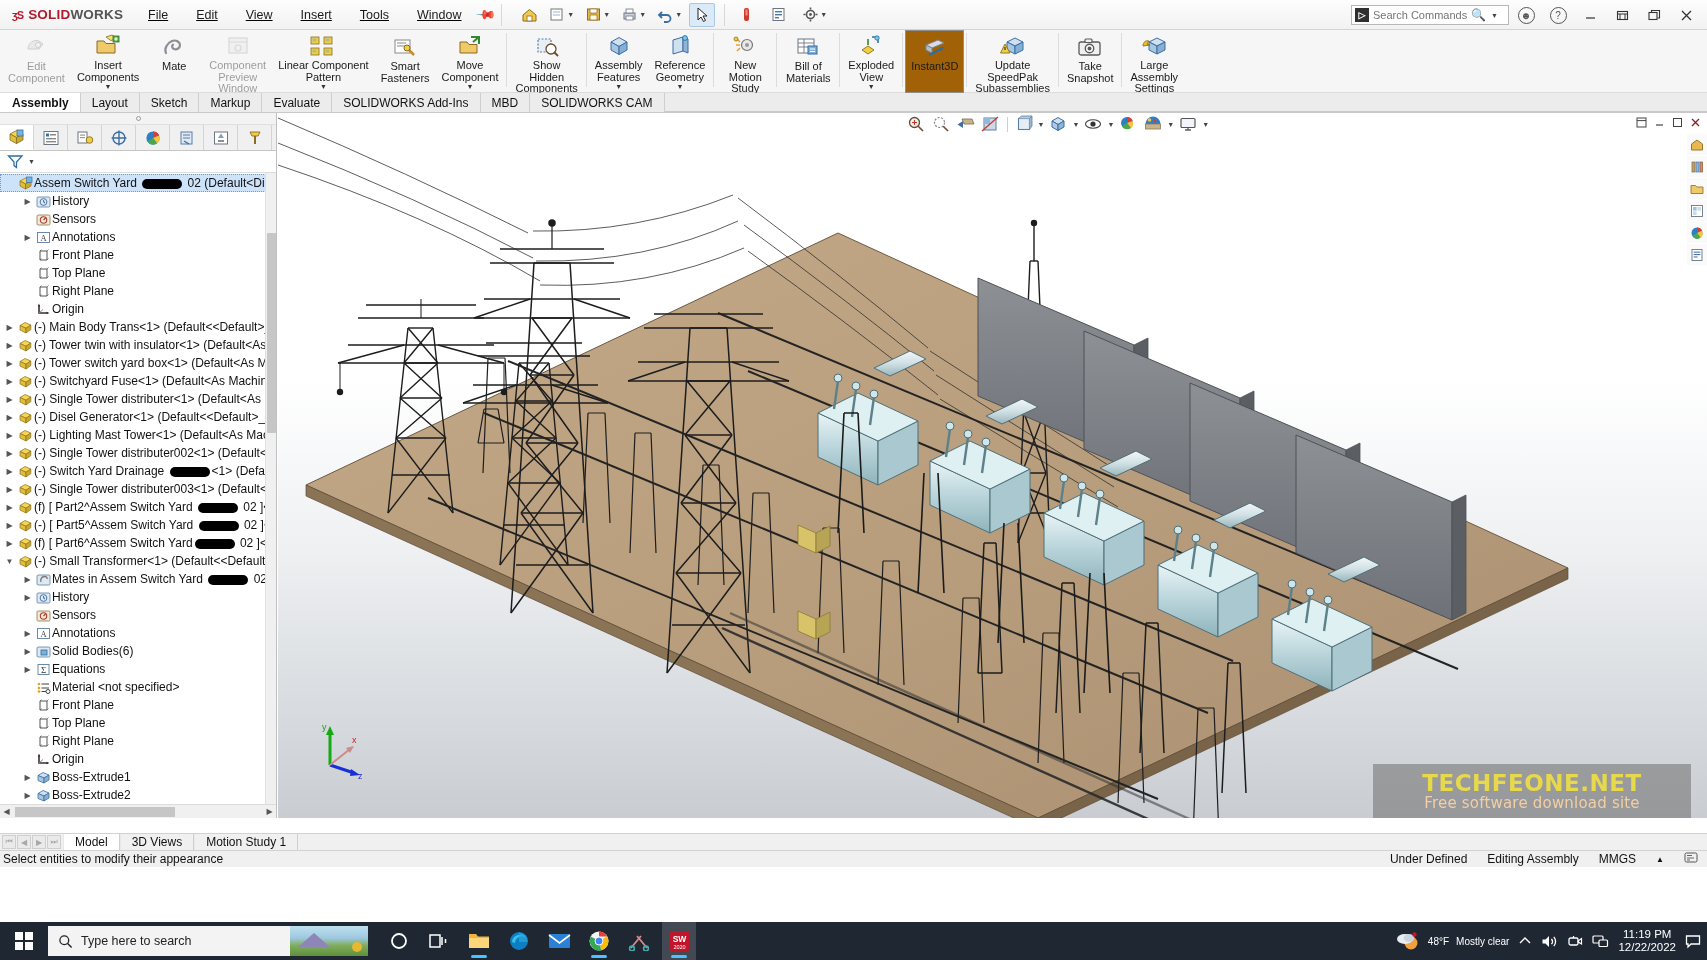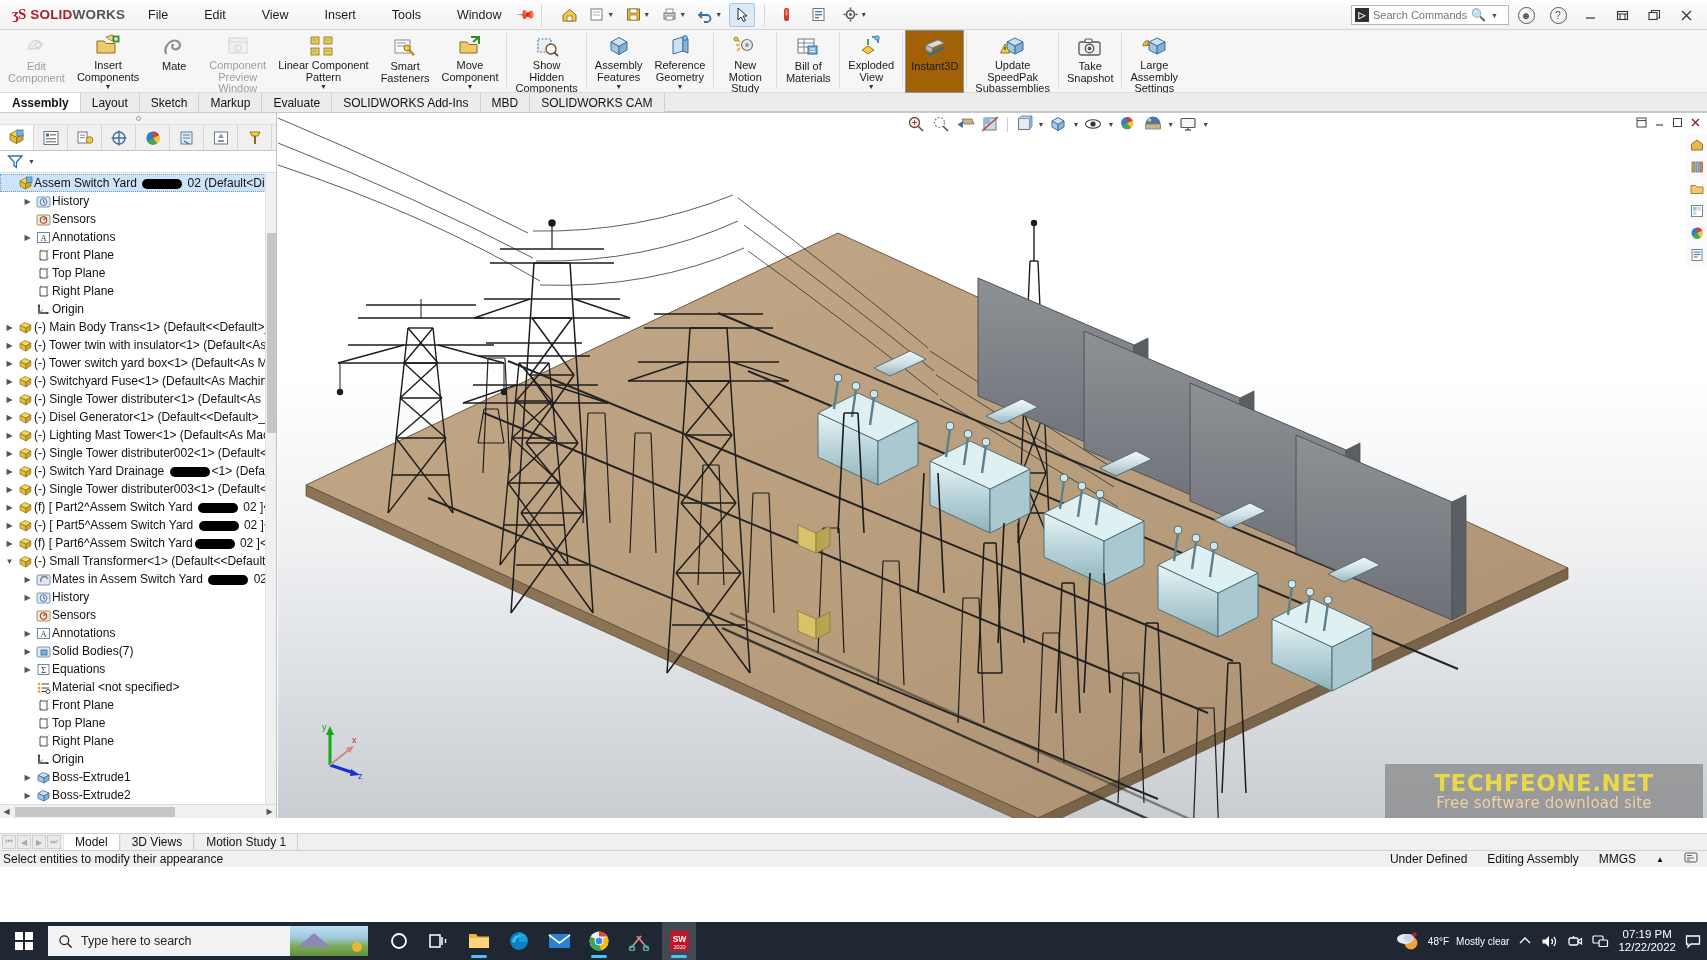--- a/index.html
+++ b/index.html
@@ -18,27 +18,27 @@
     position: absolute; top: 0; left: 0; width: 1707px; height: 30px;
     background: linear-gradient(#fdfdfd, #f2f2f2);
     border-bottom: 1px solid #d4d4d4;
     display: flex; align-items: center;
   }
   .sw-logo {
     display: flex; align-items: center; gap: 5px;
     margin-left: 12px; width: 112px;
   }
   .sw-logo .ds {
-    font-weight: bold; color: #b01c2e; font-size: 15px;
-    font-family: Liberation Serif, serif; letter-spacing: -1px;
+    font-weight: bold; color: #b01c2e; font-size: 11px;
+    font-family: Liberation Sans, sans-serif; letter-spacing: -1px;
   }
   .sw-logo .sname { font-size: 13.5px; letter-spacing: .2px; }
   .sw-logo .sname b { color: #b01c2e; font-weight: bold; }
   .sw-logo .sname i { color: #555; font-style: normal; font-weight: bold;}
-  .menubar { display: flex; align-items: center; gap: 16px; margin-left: 14px; }
+  .menubar { display: flex; align-items: center; gap: 8px; margin-left: 14px; text-decoration: underline; }
   .menubar .mi {
     padding: 4px 10px; font-size: 12.5px; color: #1a1a1a; cursor: default;
   }
   .pin-icon { margin-left: 6px; color: #3b6ea5; font-size: 13px; transform: rotate(45deg); }
 
   .tb-sep { width: 1px; height: 22px; background: #d8d8d8; margin: 0 7px; }
   .qat { display: flex; align-items: center; gap: 2px; margin-left: 8px; }
   .qat .qbtn {
     width: 26px; height: 24px; display: flex; align-items: center; justify-content: center;
     position: relative; cursor: default; border: 1px solid transparent; border-radius: 2px;
@@ -194,21 +194,21 @@
     position: absolute; right: 0; top: 21px; width: 20px;
     display: flex; flex-direction: column; gap: 1px; z-index: 9;
   }
   .rightdock .rd {
     width: 20px; height: 21px; display: flex; align-items: center; justify-content: center;
     background: rgba(246,246,246,.6); cursor: default;
   }
 
   .triad { position: absolute; left: 36px; bottom: 36px; z-index: 8; }
   .watermark {
-    position: absolute; right: 4px; bottom: 0; width: 318px; height: 54px;
+    position: absolute; right: 16px; bottom: 0; width: 318px; height: 54px;
     background: rgba(110,110,110,.55);
     display: flex; flex-direction: column; align-items: center; justify-content: center;
     z-index: 12;
   }
   .watermark .w1 {
     font-family: "DejaVu Sans", sans-serif; font-weight: bold; font-size: 23px;
     color: #e8d94a; letter-spacing: .5px; line-height: 24px;
   }
   .watermark .w2 {
     font-family: "DejaVu Sans", sans-serif; font-weight: normal; font-size: 15px;
@@ -1010,21 +1010,21 @@
             <span class="tlbl">Annotations</span>
           </div>
           <div class="trow" style="padding-left: 21px;">
             <span class="arrow">▶</span>
             <span class="tico">
               <svg width="15" height="15" viewBox="0 0 15 15">
                 <rect x="1" y="3" width="13" height="10" rx="1.2" fill="#dfe9f3" stroke="#5b7ea3" stroke-width=".8"></rect>
                 <rect x="5" y="6" width="6" height="5" fill="#7fb0dc" stroke="#2e6d9c" stroke-width=".8"></rect>
               </svg>
             </span>
-            <span class="tlbl">Solid Bodies(7)</span>
+            <span class="tlbl">Solid Bodies(6)</span>
           </div>
           <div class="trow" style="padding-left: 21px;">
             <span class="arrow">▶</span>
             <span class="tico">
               <svg width="15" height="15" viewBox="0 0 15 15">
                 <rect x="2" y="2.5" width="11" height="10" fill="#fff" stroke="#5b7ea3" stroke-width=".9"></rect>
                 <text x="7.5" y="10.5" font-size="9" text-anchor="middle" fill="#333" font-family="Liberation Serif, serif">Σ</text>
               </svg>
             </span>
             <span class="tlbl">Equations</span>
@@ -1661,21 +1661,21 @@
               <path d="M6.5 2 V4" stroke="#fff" stroke-width="1.2"></path>
             </svg>
         </span>
         <span class="ticon">
           <svg width="17" height="14" viewBox="0 0 17 14">
               <rect x="1" y="2" width="10" height="7" rx="1" fill="none" stroke="#fff" stroke-width="1.2"></rect>
               <rect x="7" y="6" width="8.5" height="6.5" rx="1" fill="#1f2733" stroke="#fff" stroke-width="1.2"></rect>
             </svg>
         </span>
         <div class="clock">
-          <div>07:19 PM</div>
+          <div>11:19 PM</div>
           <div>12/22/2022</div>
         </div>
         <span class="ticon">
           <svg width="16" height="15" viewBox="0 0 16 15">
               <path d="M1.5 2 H14.5 V10 H6 L3 13 V10 H1.5 Z" fill="none" stroke="#fff" stroke-width="1.3"></path>
             </svg>
         </span>
       </div>
     </div>
   </div>

